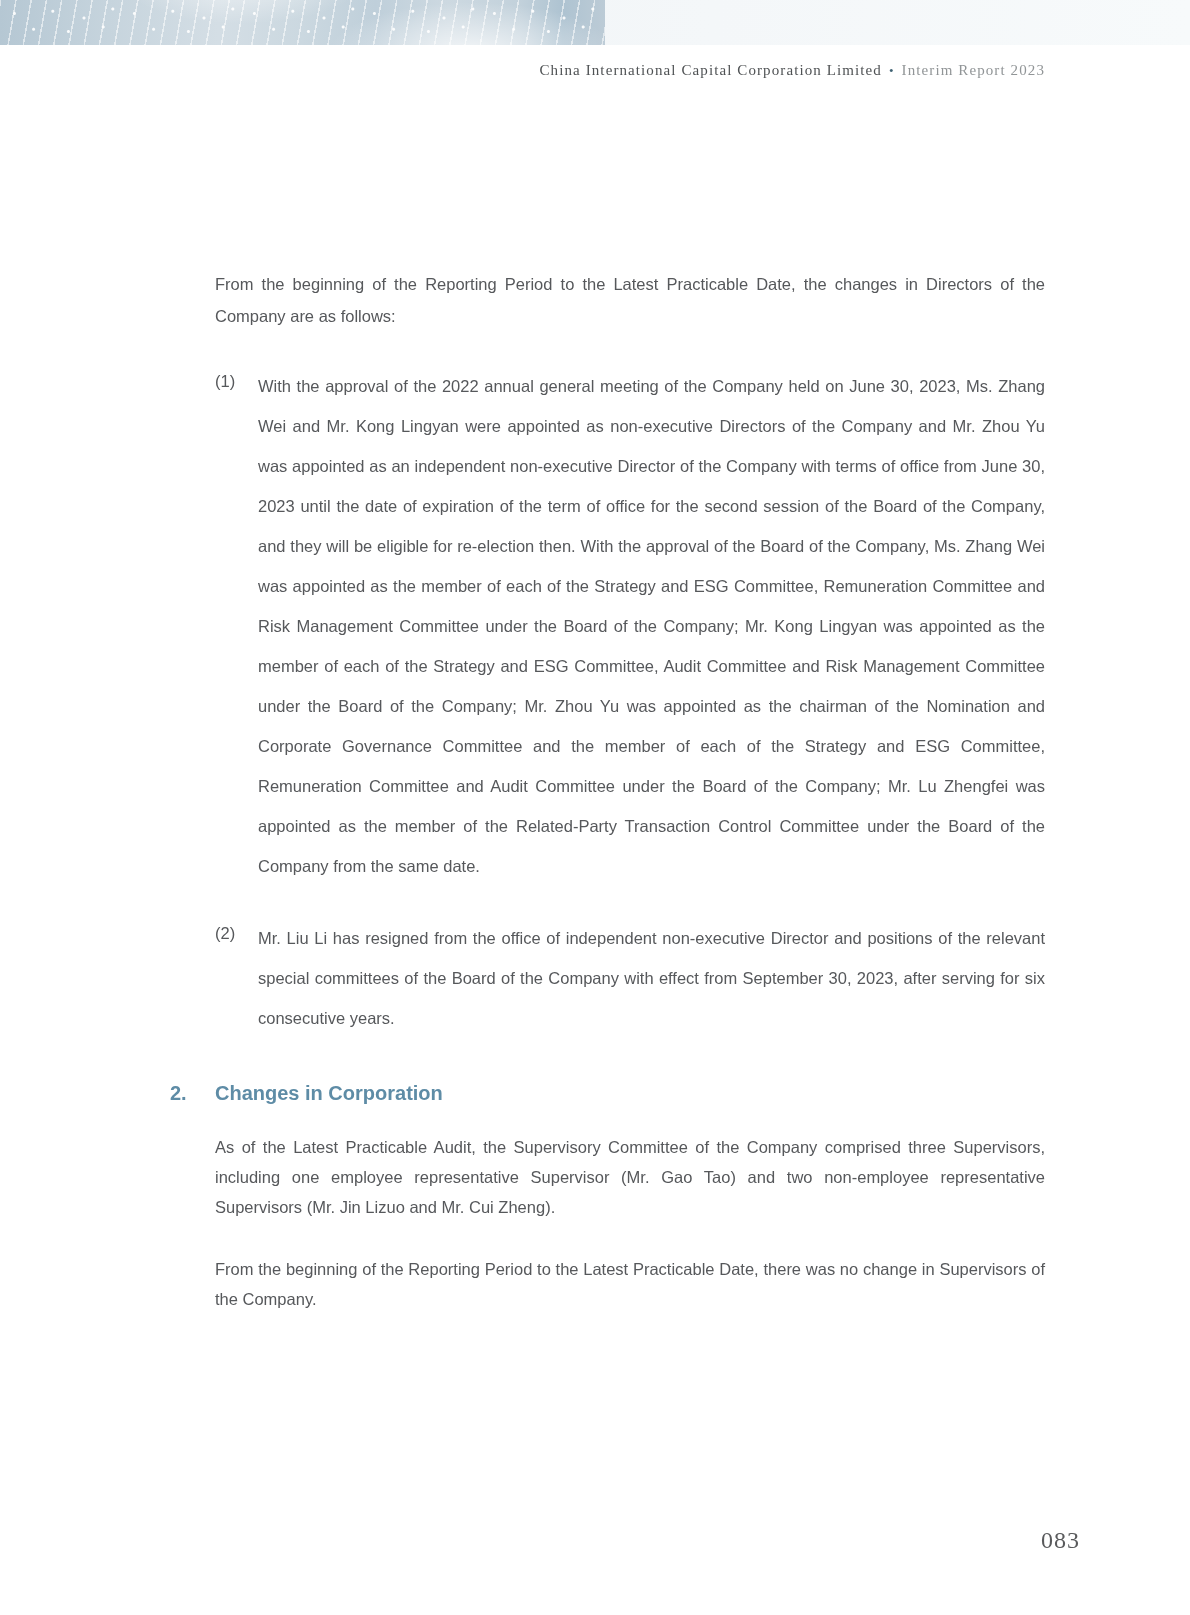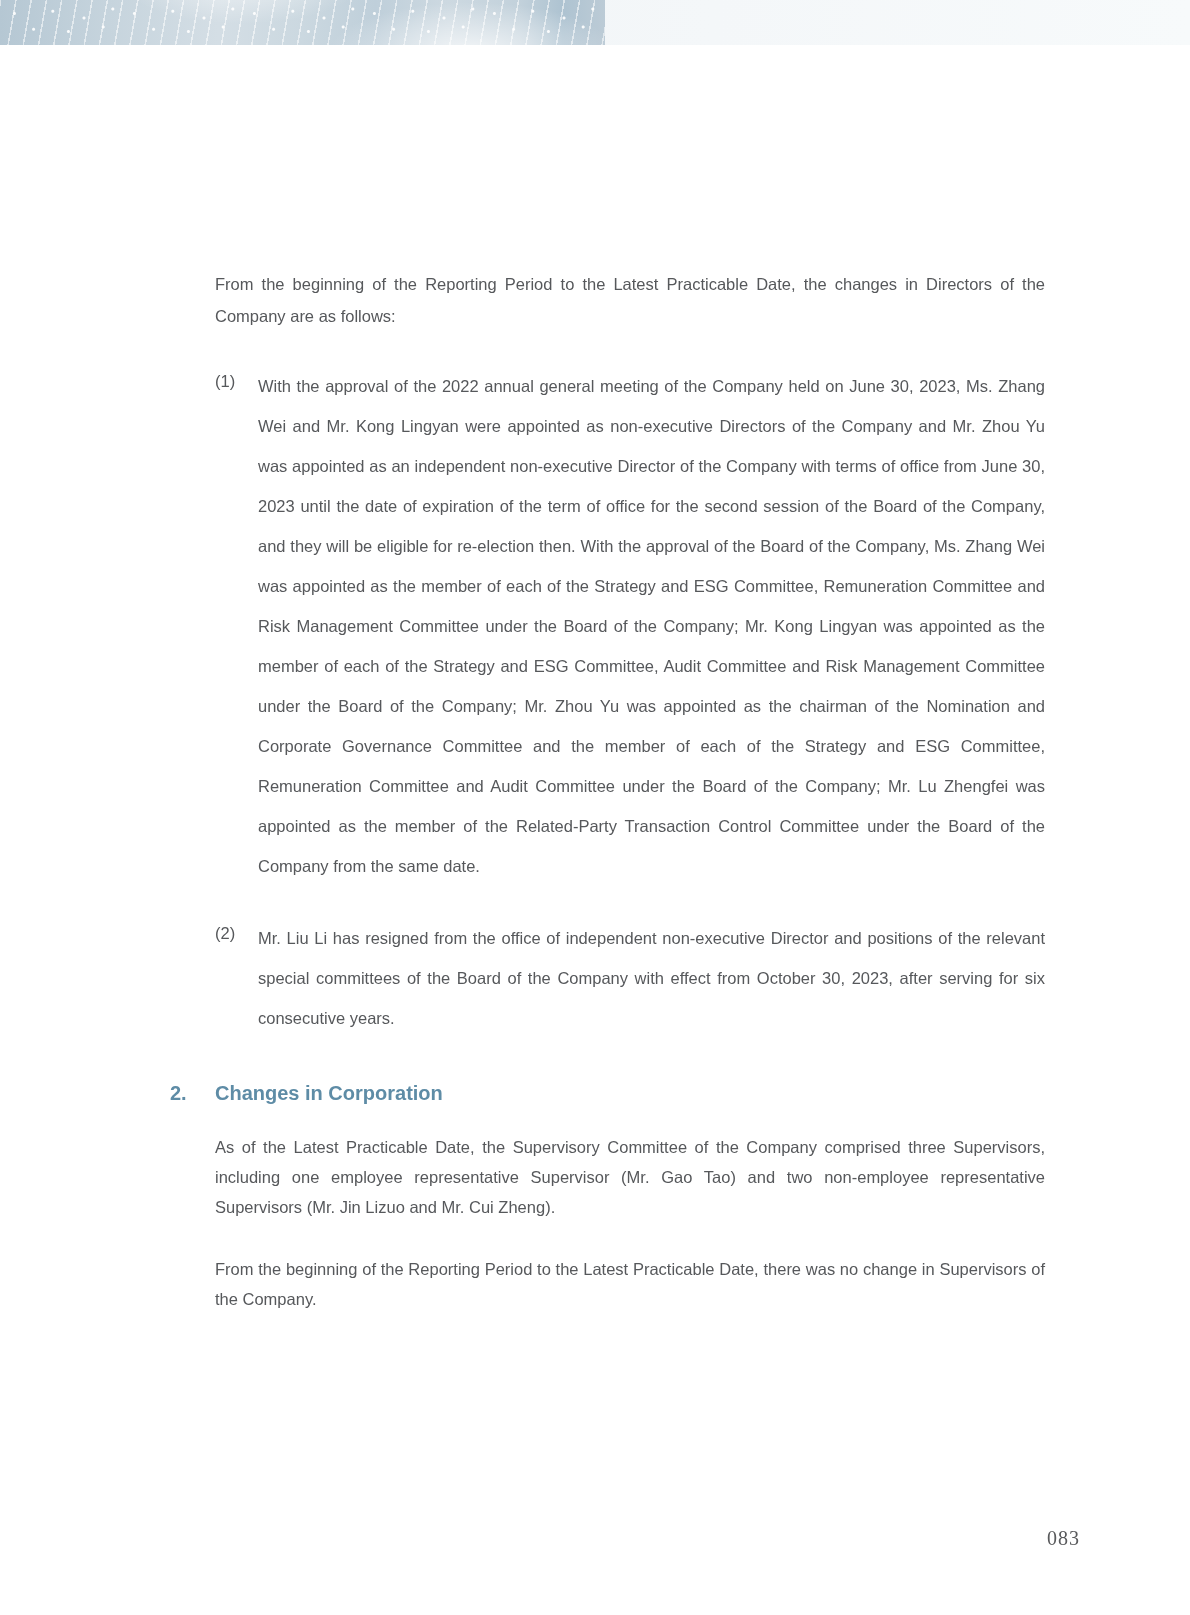--- a/index.html
+++ b/index.html
@@ -112,56 +112,59 @@
     line-height: 30px;
     margin: 0 0 32px 0;
   }
 
   
   .page-number {
     position: absolute;
     top: 1527px;
     right: 110px;
     font-family: "Liberation Serif", serif;
-    font-size: 20px;
+    font-size: 24px;
     color: #595a5c;
     letter-spacing: 1px;
   }
 </style>
 </head>
 <body>
 
 <div class="page">
 
   <div class="banner">
     <div class="banner-texture"></div>
     <div class="banner-speckle"></div>
   </div>
 
+  <div class="report-header">
+    <span class="company">China International Capital Corporation Limited</span><span class="sep">•</span><span class="report">Interim Report 2023</span>
+  </div>
 
   <div class="content">
 
     <p class="para intro">From the beginning of the Reporting Period to the Latest Practicable Date, the changes in Directors of the Company are as follows:</p>
 
     <div class="list-item">
       <div class="list-num">(1)</div>
       <div class="list-text">With the approval of the 2022 annual general meeting of the Company held on June 30, 2023, Ms. Zhang Wei and Mr. Kong Lingyan were appointed as non-executive Directors of the Company and Mr. Zhou Yu was appointed as an independent non-executive Director of the Company with terms of office from June 30, 2023 until the date of expiration of the term of office for the second session of the Board of the Company, and they will be eligible for re-election then. With the approval of the Board of the Company, Ms. Zhang Wei was appointed as the member of each of the Strategy and ESG Committee, Remuneration Committee and Risk Management Committee under the Board of the Company; Mr. Kong Lingyan was appointed as the member of each of the Strategy and ESG Committee, Audit Committee and Risk Management Committee under the Board of the Company; Mr. Zhou Yu was appointed as the chairman of the Nomination and Corporate Governance Committee and the member of each of the Strategy and ESG Committee, Remuneration Committee and Audit Committee under the Board of the Company; Mr. Lu Zhengfei was appointed as the member of the Related-Party Transaction Control Committee under the Board of the Company from the same date.</div>
     </div>
 
     <div class="list-item">
       <div class="list-num">(2)</div>
-      <div class="list-text">Mr. Liu Li has resigned from the office of independent non-executive Director and positions of the relevant special committees of the Board of the Company with effect from October 30, 2023, after serving for six consecutive years.</div>
+      <div class="list-text">Mr. Liu Li has resigned from the office of independent non-executive Director and positions of the relevant special committees of the Board of the Company with effect from September 30, 2023, after serving for six consecutive years.</div>
     </div>
 
     <div class="section-heading">
       <div class="section-num">2.</div>
       <div class="section-title">Changes in Corporation</div>
     </div>
 
-    <p class="body-para">As of the Latest Practicable Date, the Supervisory Committee of the Company comprised three Supervisors, including one employee representative Supervisor (Mr. Gao Tao) and two non-employee representative Supervisors (Mr. Jin Lizuo and Mr. Cui Zheng).</p>
+    <p class="body-para">As of the Latest Practicable Audit, the Supervisory Committee of the Company comprised three Supervisors, including one employee representative Supervisor (Mr. Gao Tao) and two non-employee representative Supervisors (Mr. Jin Lizuo and Mr. Cui Zheng).</p>
 
     <p class="body-para">From the beginning of the Reporting Period to the Latest Practicable Date, there was no change in Supervisors of the Company.</p>
 
   </div>
 
   <div class="page-number">083</div>
 
 </div>
 
 </body></html>

